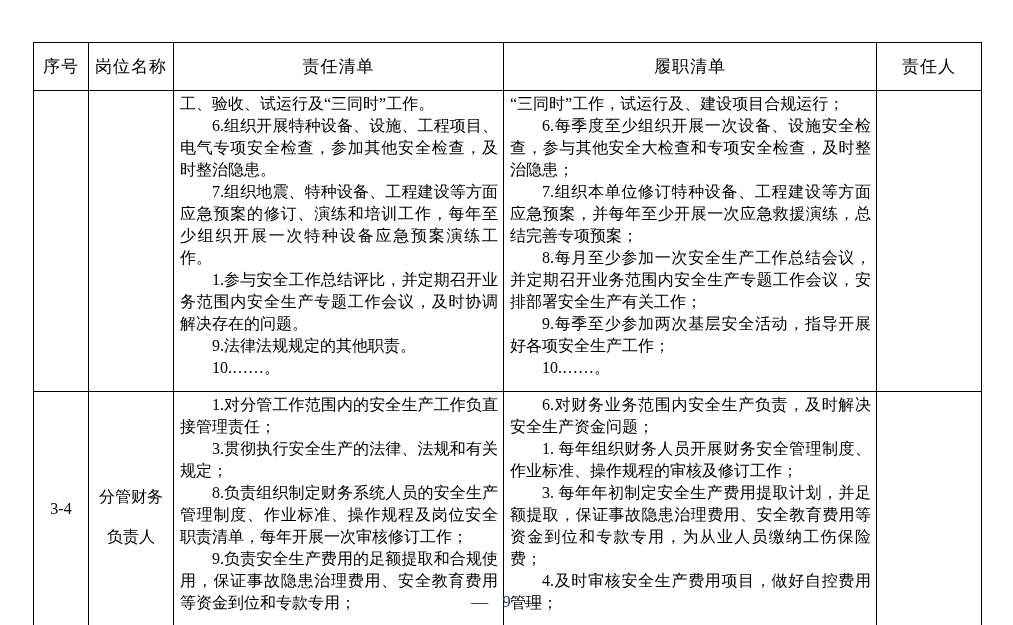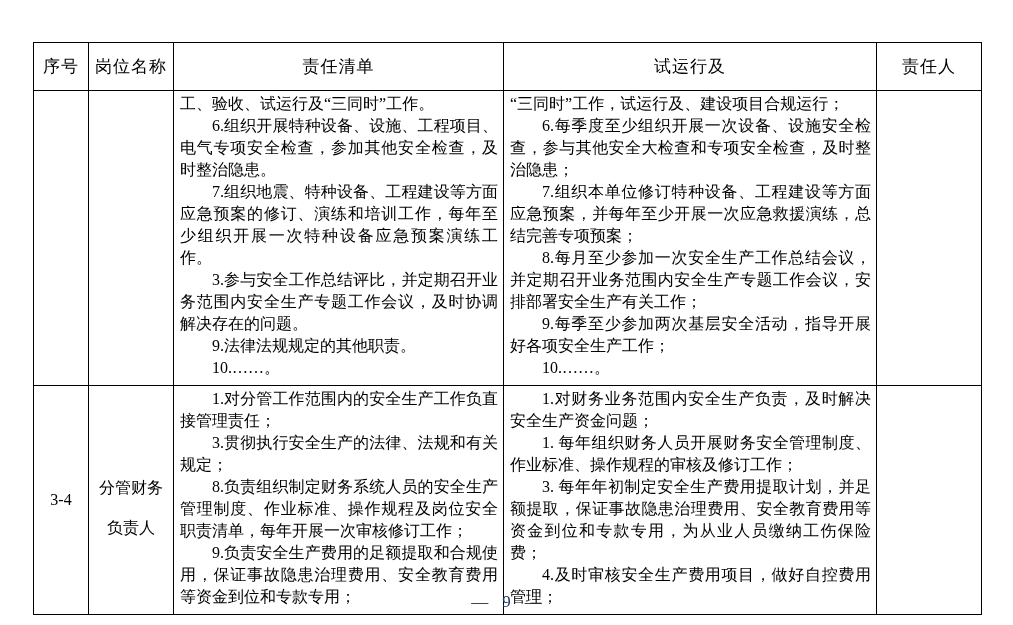--- a/index.html
+++ b/index.html
@@ -38,21 +38,21 @@
   td.center-cell {
     text-align: center;
     vertical-align: middle;
     font-size: 16px;
     line-height: 24px;
   }
   td.text-cell {
     vertical-align: top;
     font-size: 16px;
     line-height: 22px;
-    padding: 2px 5px 6px 6px;
+    padding: 2px 5px 12px 6px;
     text-align: justify;
   }
   tr.row-1 { height: 278px; }
   tr.row-2 { height: 213px; }
   p.para { text-indent: 2em; }
   p.para.noindent { text-indent: 0; }
   .pos-line { display: block; margin-top: 16px; }
   .footer {
     position: absolute;
     left: 0; top: 592px;
@@ -74,33 +74,33 @@
       <col style="width:85px">
       <col style="width:330px">
       <col style="width:373px">
       <col style="width:105px">
     </colgroup>
     <thead>
       <tr>
         <th class="hdr">序号</th>
         <th class="hdr">岗位名称</th>
         <th class="hdr">责任清单</th>
-        <th class="hdr">试运行及</th>
+        <th class="hdr">履职清单</th>
         <th class="hdr">责任人</th>
       </tr>
     </thead>
     <tbody>
       <tr class="row-1">
         <td class="center-cell"></td>
         <td class="center-cell"></td>
         <td class="text-cell">
           <p class="para noindent">工、验收、试运行及“三同时”工作。</p>
           <p class="para">6.组织开展特种设备、设施、工程项目、电气专项安全检查，参加其他安全检查，及时整治隐患。</p>
           <p class="para">7.组织地震、特种设备、工程建设等方面应急预案的修订、演练和培训工作，每年至少组织开展一次特种设备应急预案演练工作。</p>
-          <p class="para">3.参与安全工作总结评比，并定期召开业务范围内安全生产专题工作会议，及时协调解决存在的问题。</p>
+          <p class="para">1.参与安全工作总结评比，并定期召开业务范围内安全生产专题工作会议，及时协调解决存在的问题。</p>
           <p class="para">9.法律法规规定的其他职责。</p>
           <p class="para">10.……。</p>
         </td>
         <td class="text-cell">
           <p class="para noindent">“三同时”工作，试运行及、建设项目合规运行；</p>
           <p class="para">6.每季度至少组织开展一次设备、设施安全检查，参与其他安全大检查和专项安全检查，及时整治隐患；</p>
           <p class="para">7.组织本单位修订特种设备、工程建设等方面应急预案，并每年至少开展一次应急救援演练，总结完善专项预案；</p>
           <p class="para">8.每月至少参加一次安全生产工作总结会议，并定期召开业务范围内安全生产专题工作会议，安排部署安全生产有关工作；</p>
           <p class="para">9.每季至少参加两次基层安全活动，指导开展好各项安全生产工作；</p>
           <p class="para">10.……。</p>
@@ -113,21 +113,21 @@
           <span class="pos-line">分管财务</span>
           <span class="pos-line">负责人</span>
         </td>
         <td class="text-cell">
           <p class="para">1.对分管工作范围内的安全生产工作负直接管理责任；</p>
           <p class="para">3.贯彻执行安全生产的法律、法规和有关规定；</p>
           <p class="para">8.负责组织制定财务系统人员的安全生产管理制度、作业标准、操作规程及岗位安全职责清单，每年开展一次审核修订工作；</p>
           <p class="para">9.负责安全生产费用的足额提取和合规使用，保证事故隐患治理费用、安全教育费用等资金到位和专款专用；</p>
         </td>
         <td class="text-cell">
-          <p class="para">1.对财务业务范围内安全生产负责，及时解决安全生产资金问题；</p>
+          <p class="para">6.对财务业务范围内安全生产负责，及时解决安全生产资金问题；</p>
           <p class="para">1. 每年组织财务人员开展财务安全管理制度、作业标准、操作规程的审核及修订工作；</p>
           <p class="para">3. 每年年初制定安全生产费用提取计划，并足额提取，保证事故隐患治理费用、安全教育费用等资金到位和专款专用，为从业人员缴纳工伤保险费；</p>
           <p class="para">4.及时审核安全生产费用项目，做好自控费用管理；</p>
         </td>
         <td class="center-cell"></td>
       </tr>
     </tbody>
   </table>
 
   <div class="footer">

